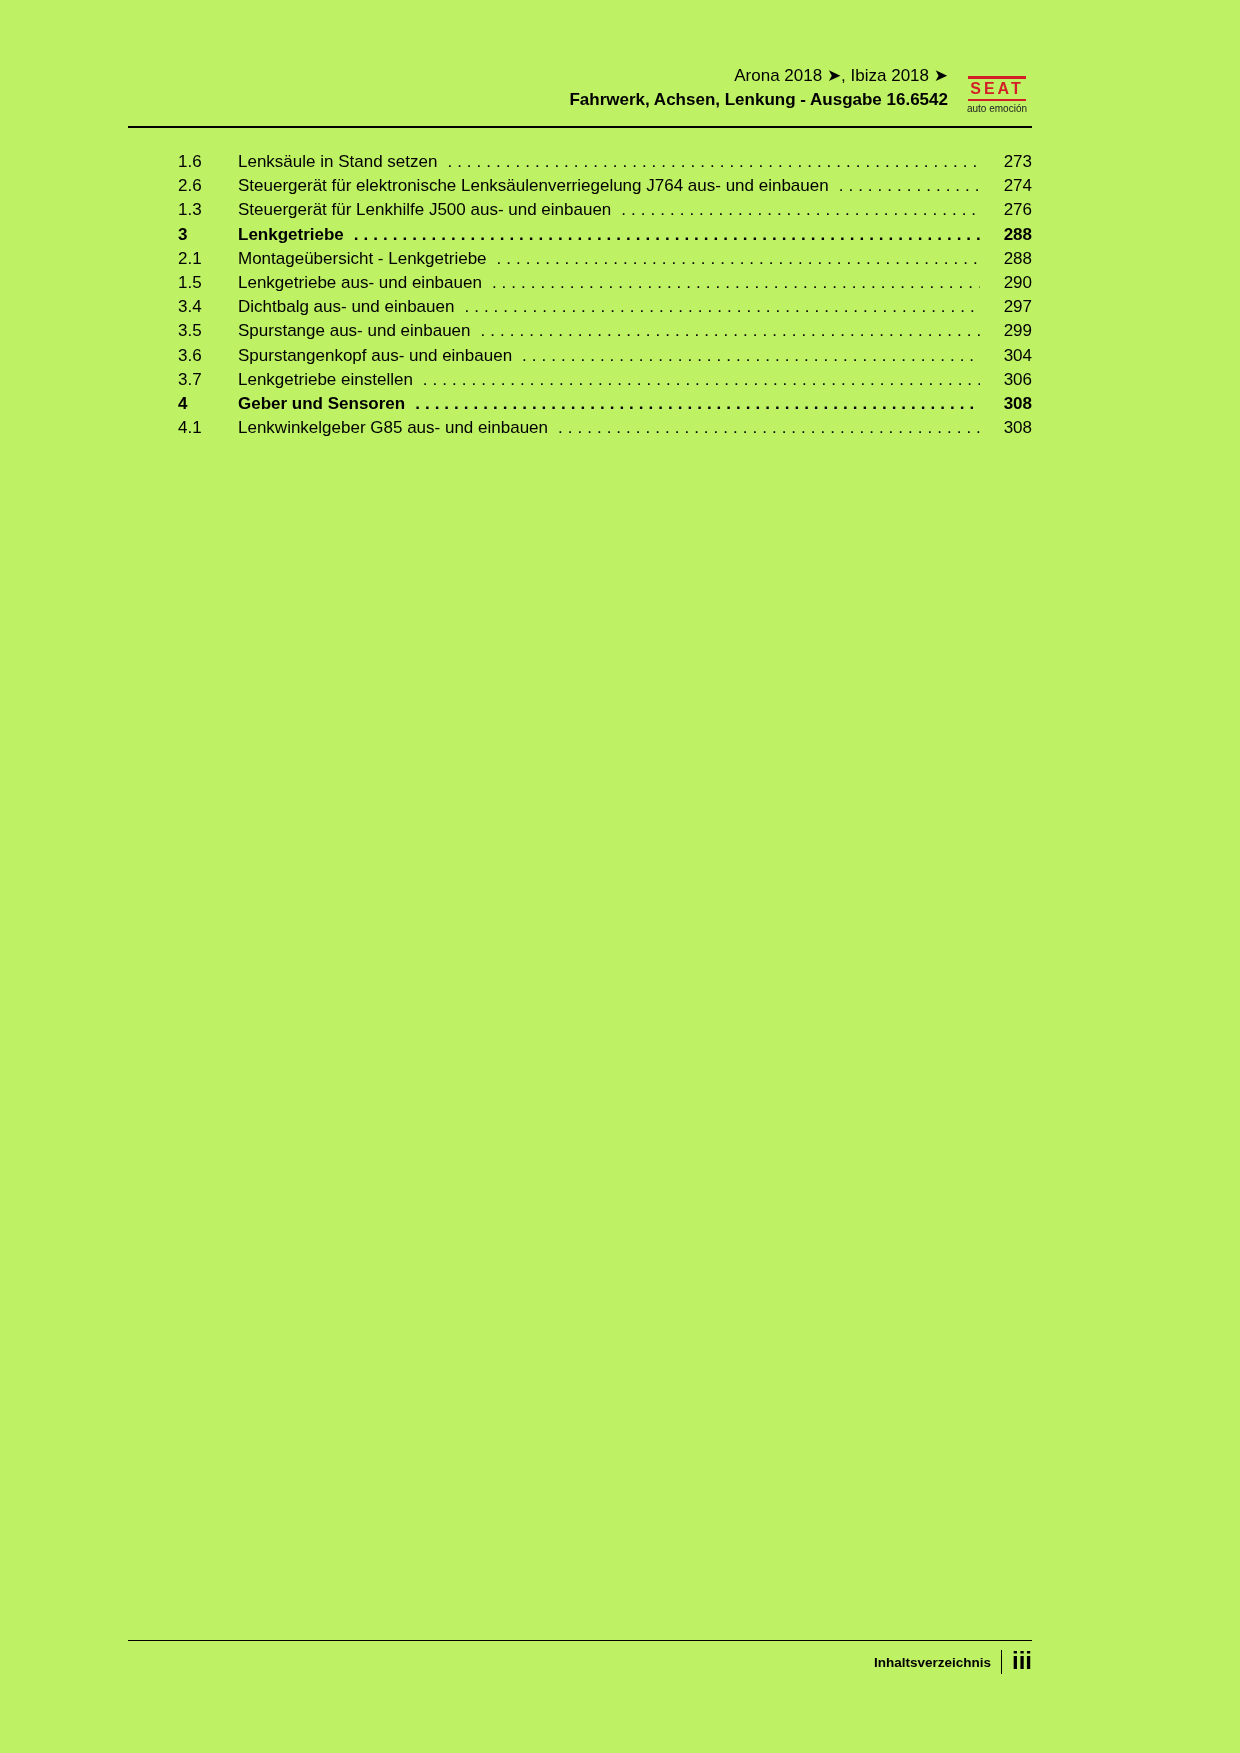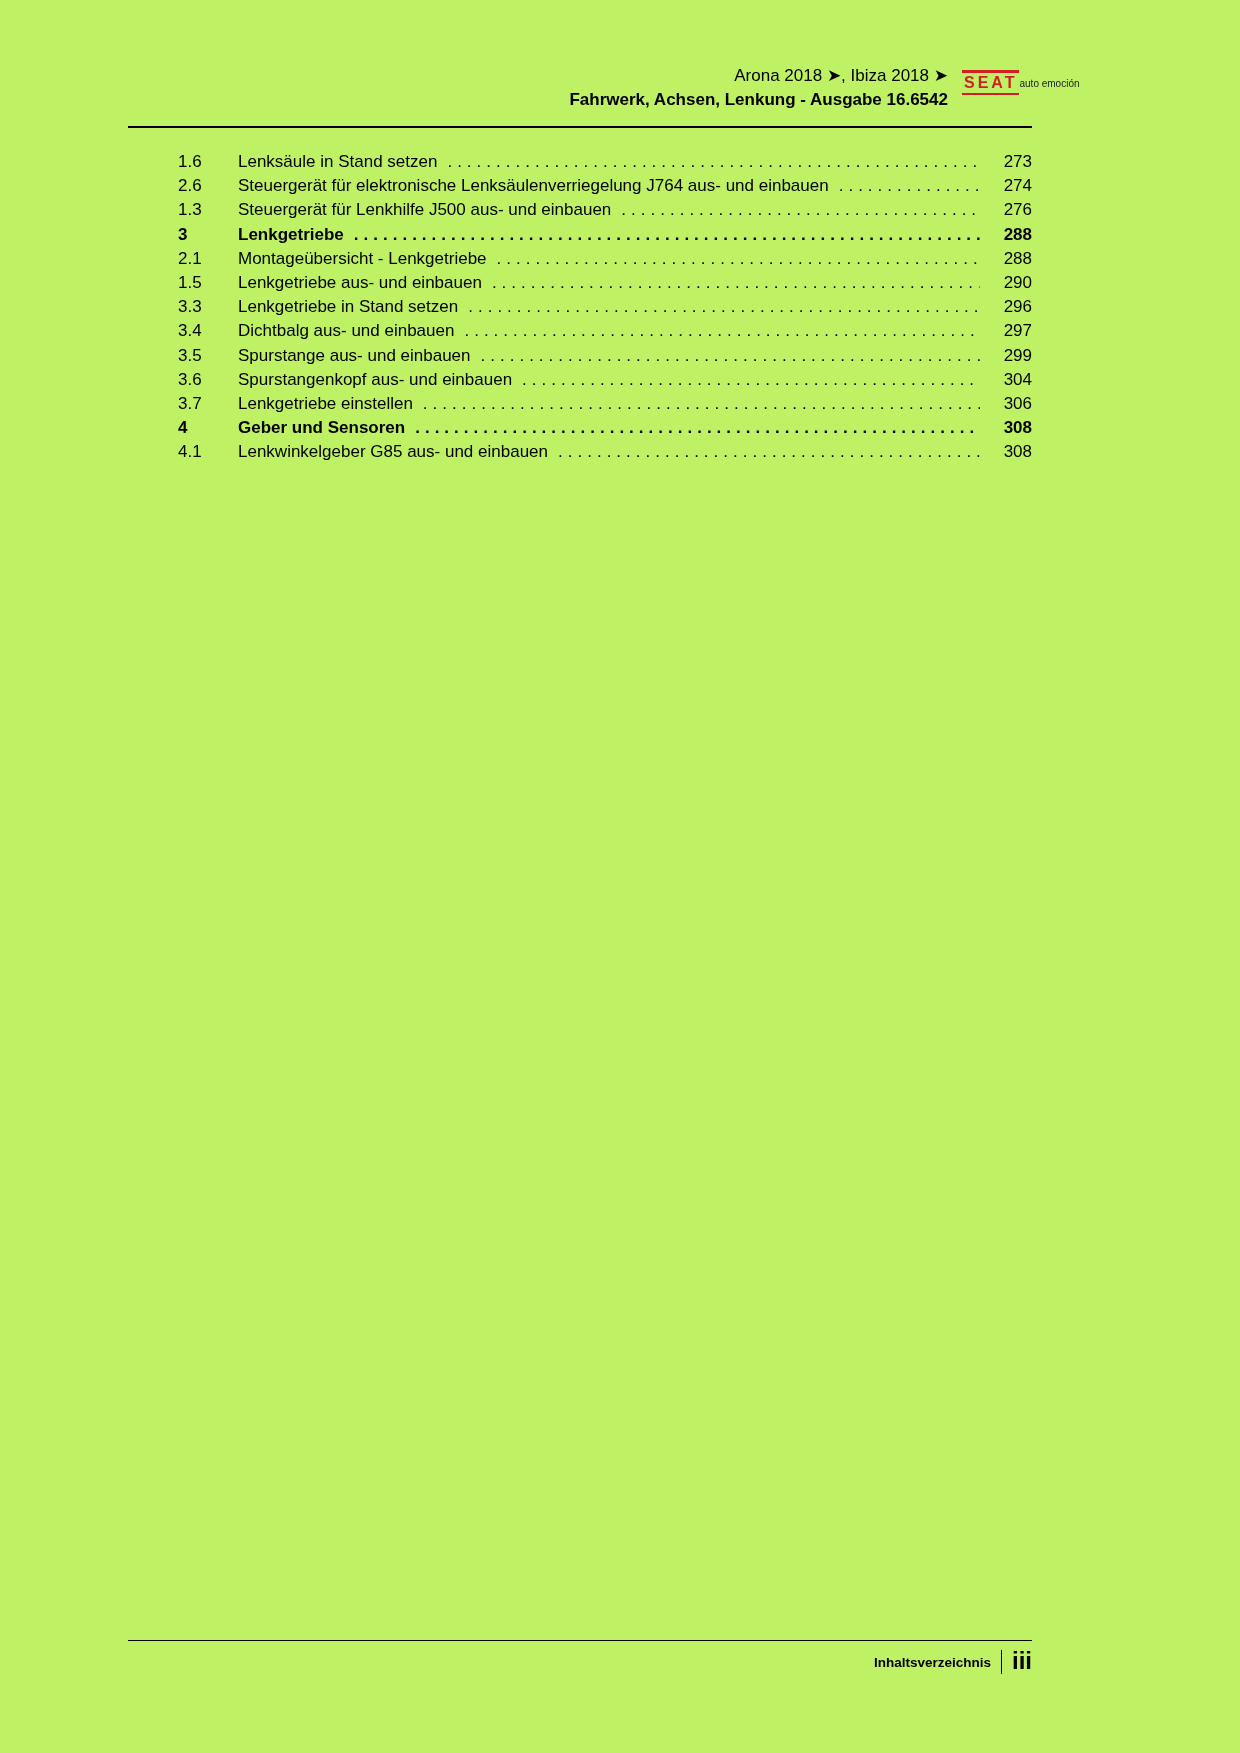--- a/index.html
+++ b/index.html
@@ -29,23 +29,24 @@
   .header-text {
     text-align: right;
     font-size: 17px;
     line-height: 24px;
     white-space: nowrap;
   }
   .header-line2 { font-weight: bold; }
 
   .logo {
     display: flex;
+    flex-direction: column;
     align-items: center;
     width: 70px;
-    margin-top: 6px;
+    margin-top: 12px;
   }
   .logo-wordmark {
     color: var(--brand-red, #d21f26);
     font-weight: bold;
     font-size: 16px;
     letter-spacing: 3px;
     line-height: 18px;
     border-top: 3px solid var(--brand-red, #d21f26);
     border-bottom: 2px solid var(--brand-red, #d21f26);
     padding: 1px 2px;
@@ -188,26 +189,20 @@
       <span class="toc-page">288</span>
     </div>
 
     <div class="toc-row">
       <span class="toc-num">1.5</span>
       <span class="toc-title">Lenkgetriebe aus- und einbauen</span>
       <span class="toc-leader"></span>
       <span class="toc-page">290</span>
     </div>
 
-    <div class="toc-row">
-      <span class="toc-num">3.3</span>
-      <span class="toc-title">Lenkgetriebe in Stand setzen</span>
-      <span class="toc-leader"></span>
-      <span class="toc-page">296</span>
-    </div>
 
     <div class="toc-row">
       <span class="toc-num">3.4</span>
       <span class="toc-title">Dichtbalg aus- und einbauen</span>
       <span class="toc-leader"></span>
       <span class="toc-page">297</span>
     </div>
 
     <div class="toc-row">
       <span class="toc-num">3.5</span>

